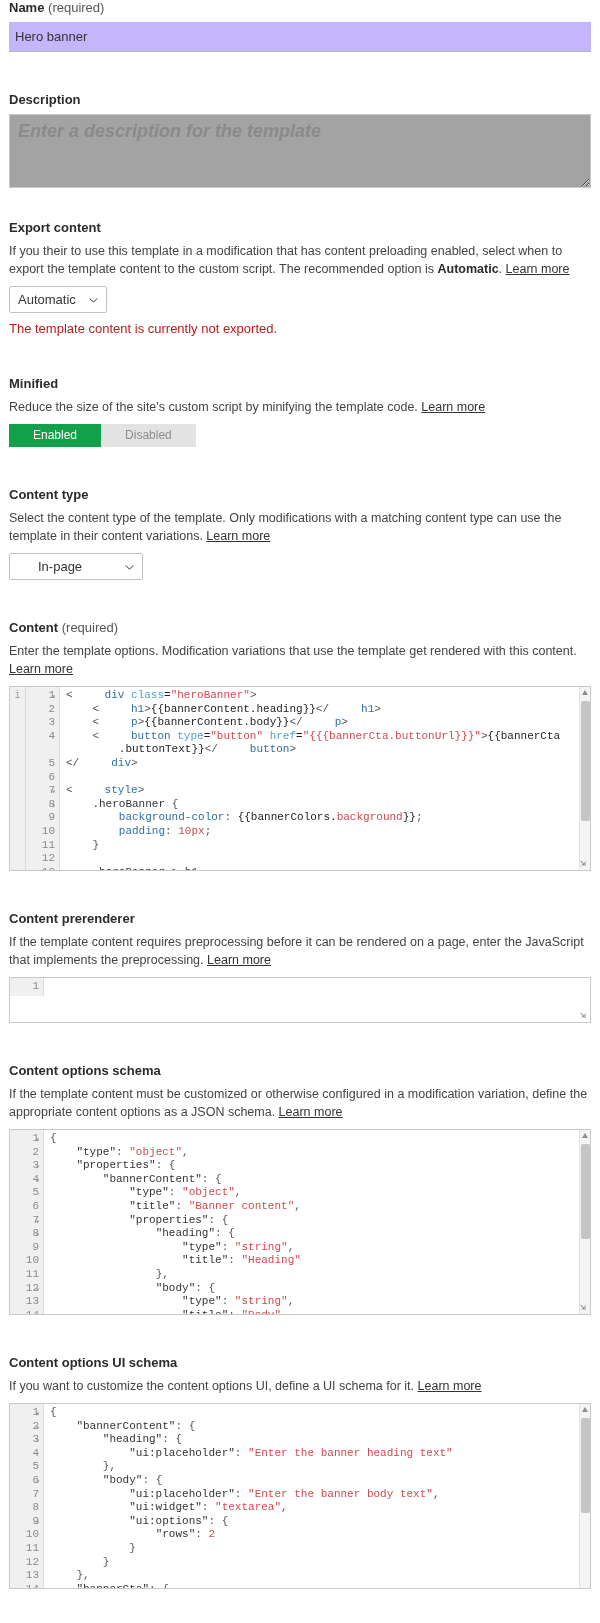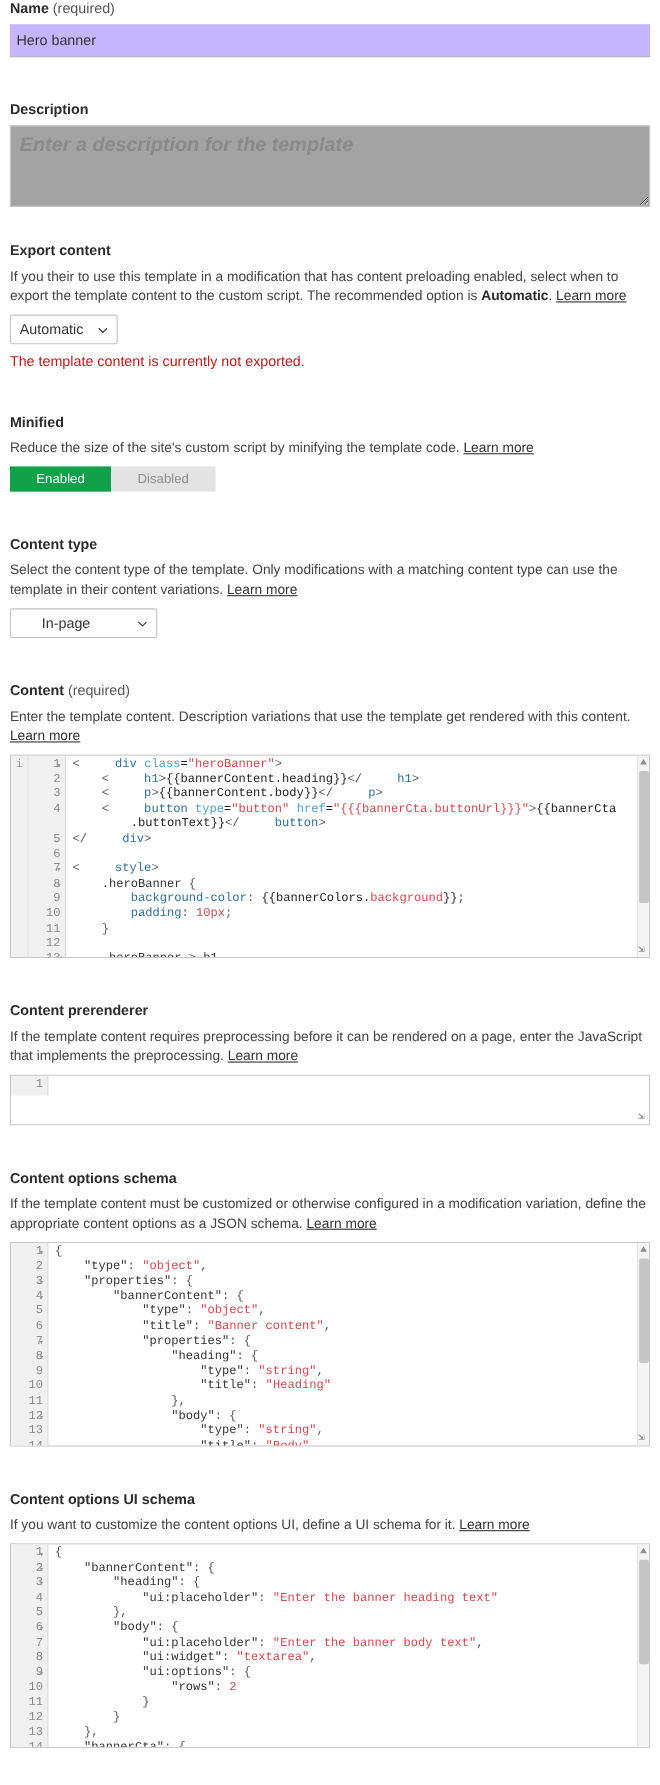--- a/index.html
+++ b/index.html
@@ -299,21 +299,21 @@
 
   <div class="spacer-24"></div>
   <div class="spacer-16"></div>
 
   <div class="field-block">
     <div class="label">
       <span>Content</span>
       <span class="req">(required)</span>
     </div>
     <p class="helptext">
-      <span>Enter the template content. Description variations that use the template get rendered with this content. </span><a class="link">Learn more</a>
+      <span>Enter the template options. Modification variations that use the template get rendered with this content. </span><a class="link">Learn more</a>
     </p>
     <div class="editor" style="height:185px;">
       <div class="editor-body">
         <div class="gutter-info">
           <span>i</span>
         </div>
         <div class="gutter"><div class="ln">1<span class="fold">▾</span></div><div class="ln">2</div><div class="ln">3</div><div class="ln">4</div><div class="ln"></div><div class="ln">5</div><div class="ln">6</div><div class="ln">7<span class="fold">▾</span></div><div class="ln">8<span class="fold">▾</span></div><div class="ln">9</div><div class="ln">10</div><div class="ln">11</div><div class="ln">12</div><div class="ln">13</div></div>
         <div class="code"><div class="ln"><span class="tok-punc">&lt;</span><span class="tok-tag">div</span> <span class="tok-attr">class</span>=<span class="tok-str">"heroBanner"</span><span class="tok-punc">&gt;</span></div><div class="ln">    <span class="tok-punc">&lt;</span><span class="tok-tag">h1</span><span class="tok-punc">&gt;</span>{{bannerContent.heading}}<span class="tok-punc">&lt;/</span><span class="tok-tag">h1</span><span class="tok-punc">&gt;</span></div><div class="ln">    <span class="tok-punc">&lt;</span><span class="tok-tag">p</span><span class="tok-punc">&gt;</span>{{bannerContent.body}}<span class="tok-punc">&lt;/</span><span class="tok-tag">p</span><span class="tok-punc">&gt;</span></div><div class="ln">    <span class="tok-punc">&lt;</span><span class="tok-tag">button</span> <span class="tok-attr">type</span>=<span class="tok-str">"button"</span> <span class="tok-attr">href</span>=<span class="tok-str">"{{{bannerCta.buttonUrl}}}"</span><span class="tok-punc">&gt;</span>{{bannerCta</div><div class="ln">        .buttonText}}<span class="tok-punc">&lt;/</span><span class="tok-tag">button</span><span class="tok-punc">&gt;</span></div><div class="ln"><span class="tok-punc">&lt;/</span><span class="tok-tag">div</span><span class="tok-punc">&gt;</span></div><div class="ln">&nbsp;</div><div class="ln"><span class="tok-punc">&lt;</span><span class="tok-tag">style</span><span class="tok-punc">&gt;</span></div><div class="ln">    <span class="tok-plain">.heroBanner</span> <span class="tok-punc">{</span></div><div class="ln">        <span class="tok-prop">background-color</span><span class="tok-punc">:</span> {{bannerColors.<span class="tok-val">background</span>}}<span class="tok-punc">;</span></div><div class="ln">        <span class="tok-prop">padding</span><span class="tok-punc">:</span> <span class="tok-num">10px</span><span class="tok-punc">;</span></div><div class="ln">    <span class="tok-punc">}</span></div><div class="ln">&nbsp;</div><div class="ln">    <span class="tok-plain">.heroBanner &gt; h1</span><span class="tok-punc">,</span></div></div>
       </div>
       <div class="scrollbar-v">

